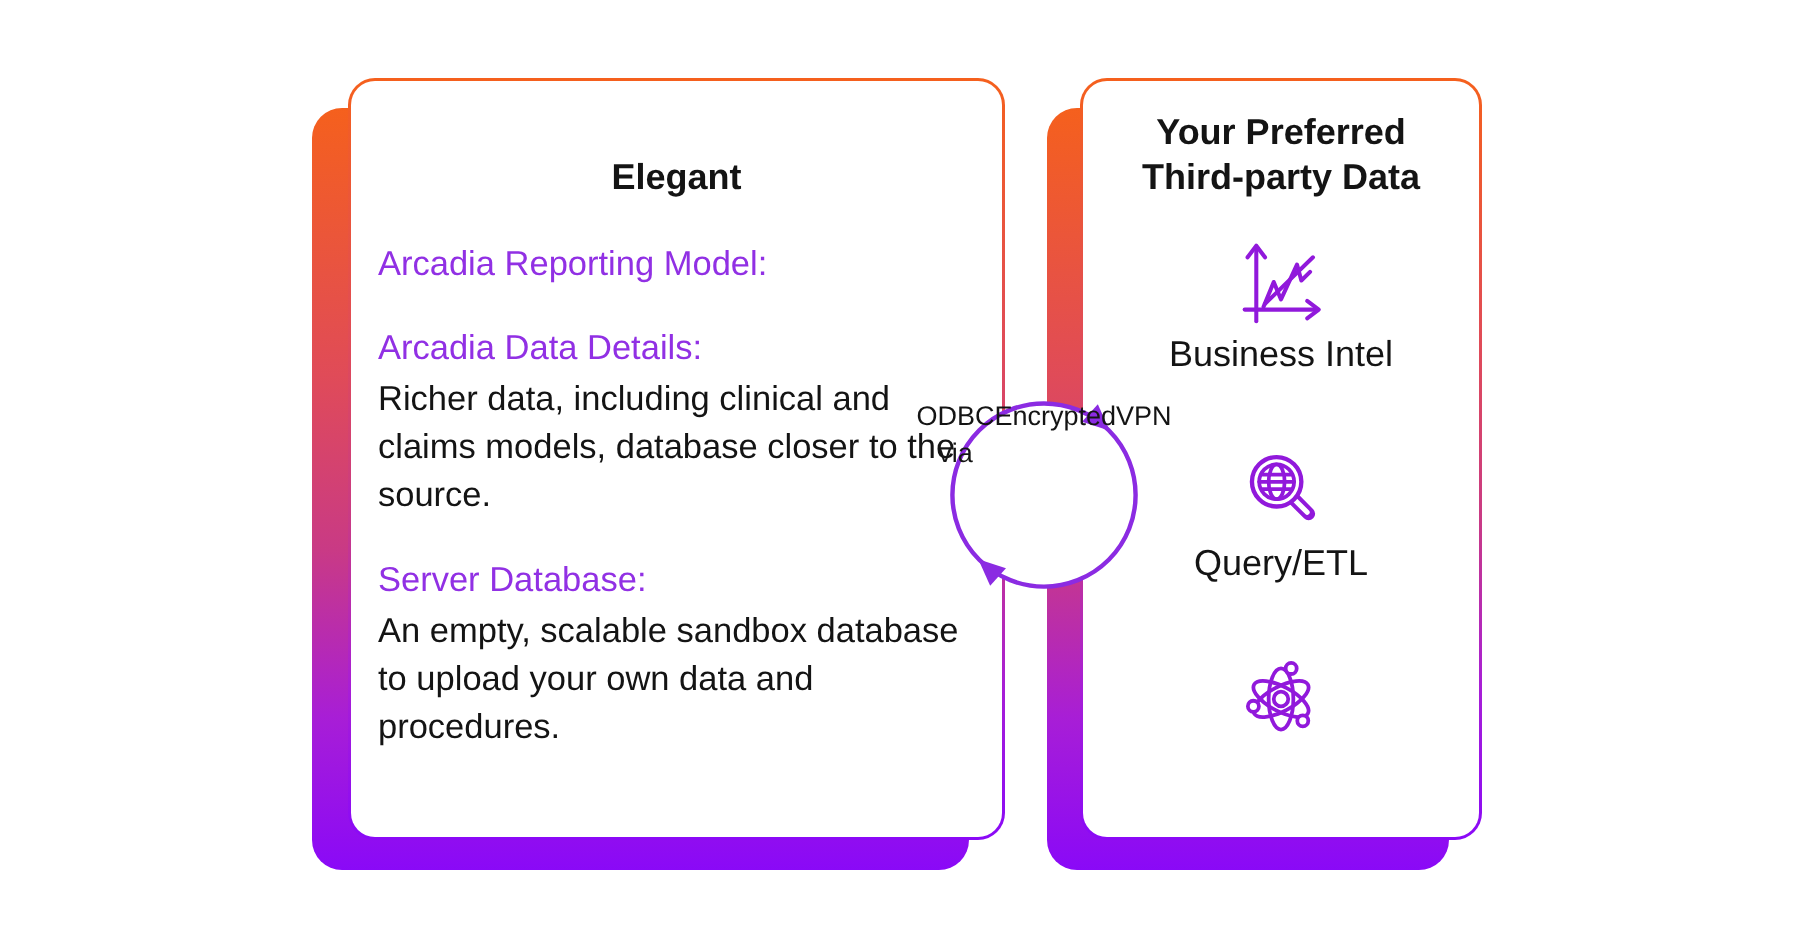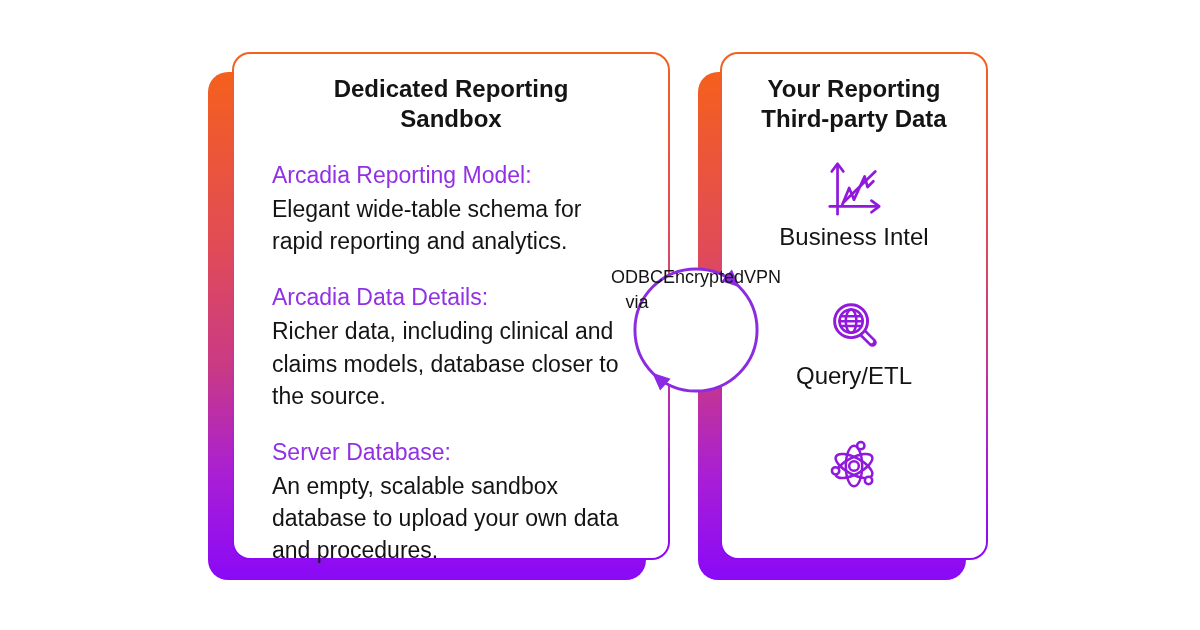--- a/index.html
+++ b/index.html
@@ -50,21 +50,21 @@
 
   .card-title {
     margin: 0;
     text-align: center;
     font-size: 24px;
     font-weight: 700;
     line-height: 1.27;
     color: #141414;
   }
 
-  .sections { margin-top: 25px; padding: 0 38px; }
+  .sections { margin-top: 25px; padding: 0 18px; }
   .section { margin-bottom: 25px; }
   .section-heading {
     color: #9130E4;
     font-size: 23px;
     font-weight: 500;
     line-height: 1.35;
     margin: 0 0 2px 0;
   }
   .section-body {
     font-size: 23px;
@@ -115,42 +115,41 @@
 </head>
 <body>
 
 <div class="canvas">
 
   <div class="card-shadow shadow-left grad"></div>
   <div class="card-shadow shadow-right grad"></div>
 
   <div class="card card-left grad">
     <div class="card-inner">
-      <h2 class="card-title"><span>Dedicated Reporting</span><br><span>Sandbox</span></h2>
+      <h2 class="card-title"><br><span>Elegant</span></h2>
 
       <div class="sections">
         <div class="section">
           <p class="section-heading">Arcadia Reporting Model:</p>
-          <p class="section-body">Elegant wide-table schema for rapid reporting and analytics.</p>
         </div>
         <div class="section">
           <p class="section-heading">Arcadia Data Details:</p>
           <p class="section-body">Richer data, including clinical and claims models, database closer to the source.</p>
         </div>
         <div class="section">
           <p class="section-heading">Server Database:</p>
           <p class="section-body">An empty, scalable sandbox database to upload your own data and procedures.</p>
         </div>
       </div>
     </div>
   </div>
 
   <div class="card card-right grad">
     <div class="card-inner">
-      <h2 class="card-title"><span>Your Reporting</span><br><span>Third-party Data</span></h2>
+      <h2 class="card-title"><span>Your Preferred</span><br><span>Third-party Data</span></h2>
 
       <div class="apps">
 
         <div class="app">
           <span class="app-icon">
             <svg width="62" height="62" viewBox="0 0 64 64" fill="none" stroke="#9119DB" stroke-width="2.8" stroke-linecap="round" stroke-linejoin="round">
               <line x1="15" y1="59" x2="15" y2="9"></line>
               <path d="M9,15 L15,7 L21,15"></path>
               <line x1="7" y1="51" x2="56" y2="51"></line>
               <path d="M50,45 L58,51 L50,57"></path>

